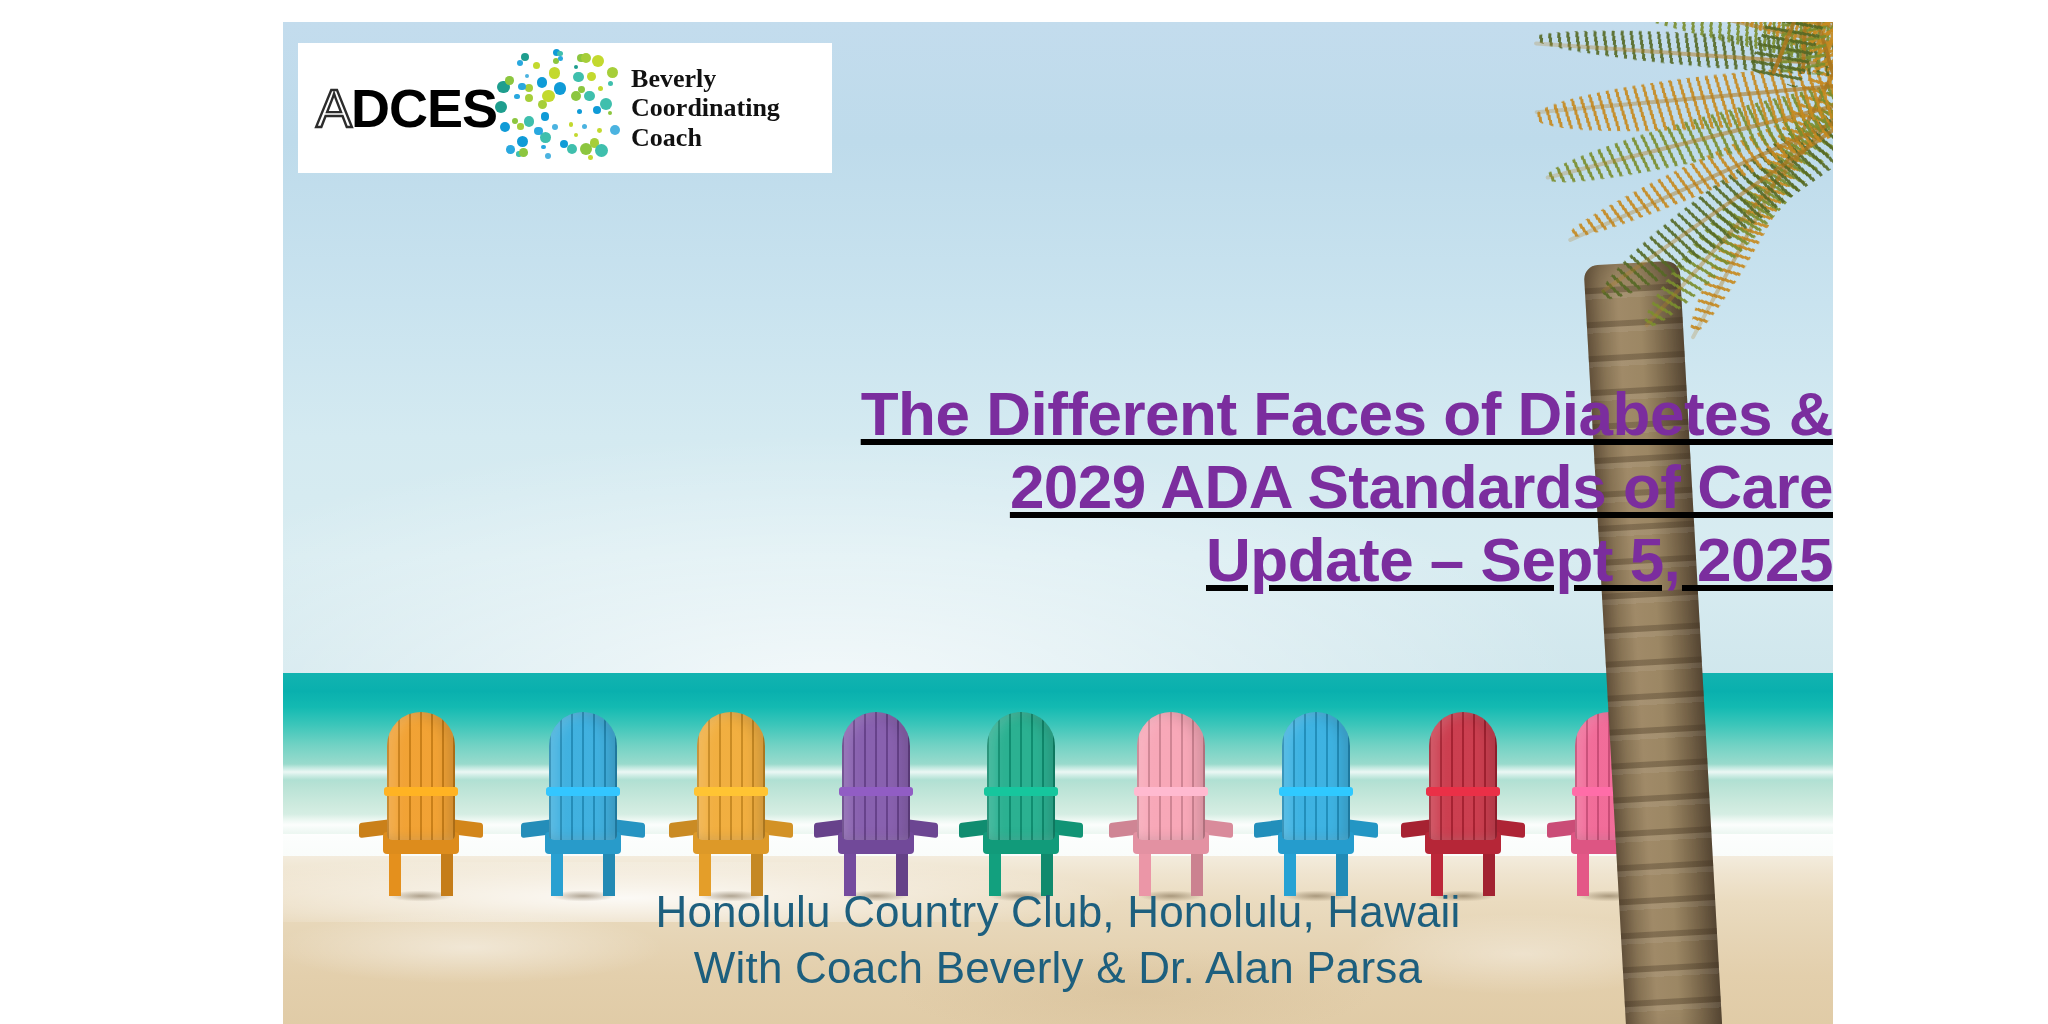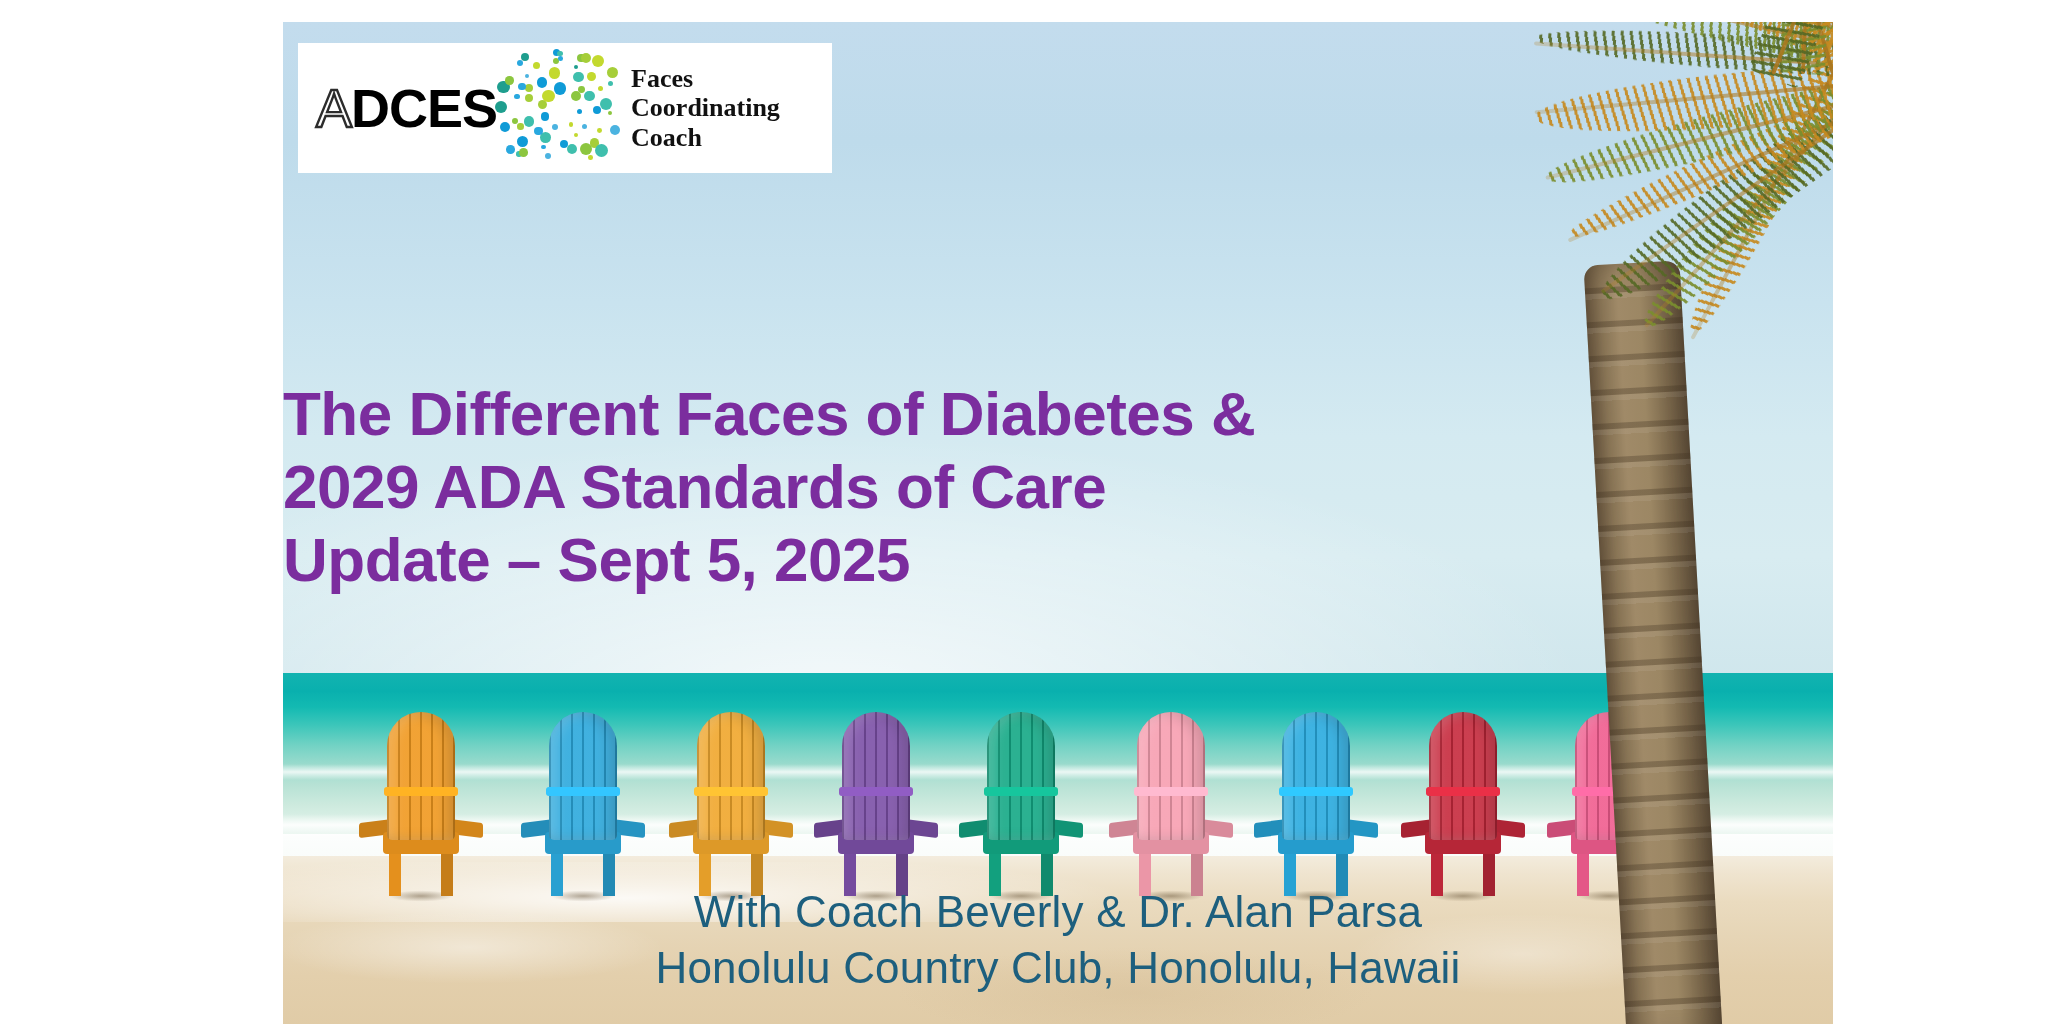--- a/index.html
+++ b/index.html
@@ -266,22 +266,23 @@
     line-height: 1.12;
     color: #111;
     white-space: nowrap;
   }
 
   
   .title-block {
     position: absolute;
     left: 0; top: 355px;
     width: 100%;
-    text-align: left;
+    text-align: right;
     z-index: 5;
+    text-decoration: underline;
   }
   .title-line {
     font-family: "Liberation Sans", sans-serif;
     font-weight: 700;
     font-size: 62px;
     line-height: 1.18;
     color: #7b2d9e;
     letter-spacing: -.5px;
     white-space: nowrap;
   }
@@ -517,31 +518,31 @@
           <i style="left: 21.598px; top: 1.8762px; width: 8.10602px; height: 8.10602px; background: rgb(30, 158, 142);"></i>
           <i style="left: 53.4974px; top: -2.20339px; width: 7.64414px; height: 7.64414px; background: rgb(15, 155, 215);"></i>
           <i style="left: 58.3039px; top: -0.353175px; width: 5.14522px; height: 5.14522px; background: rgb(63, 191, 173);"></i>
           <i style="left: 78.294px; top: 2.55409px; width: 8.83148px; height: 8.83148px; background: rgb(140, 198, 63);"></i>
           <i style="left: 81.523px; top: 1.59794px; width: 10.5918px; height: 10.5918px; background: rgb(166, 206, 57);"></i>
           <i style="left: 92.8086px; top: 4.41213px; width: 11.9818px; height: 11.9818px; background: rgb(195, 217, 46);"></i>
           <i style="left: 107.754px; top: 16.268px; width: 11.2236px; height: 11.2236px; background: rgb(166, 206, 57);"></i>
           <i style="left: 109.113px; top: 29.7059px; width: 5.20617px; height: 5.20617px; background: rgb(63, 191, 173);"></i>
         </div>
       <div class="logo-text">
-        <div>Faces</div>
+        <div>Beverly</div>
         <div>Coordinating</div>
         <div>Coach</div>
       </div>
     </div>
 
     <div class="title-block">
       <div class="title-line">The Different Faces of Diabetes &amp;</div>
       <div class="title-line">2029 ADA Standards of Care</div>
       <div class="title-line">Update – Sept 5, 2025</div>
     </div>
 
     <div class="sub-block">
+      <div class="sub-line">Honolulu Country Club, Honolulu, Hawaii</div>
       <div class="sub-line">With Coach Beverly &amp; Dr. Alan Parsa</div>
-      <div class="sub-line">Honolulu Country Club, Honolulu, Hawaii</div>
     </div>
 
   </div>
 </div>
 
 </body></html>

